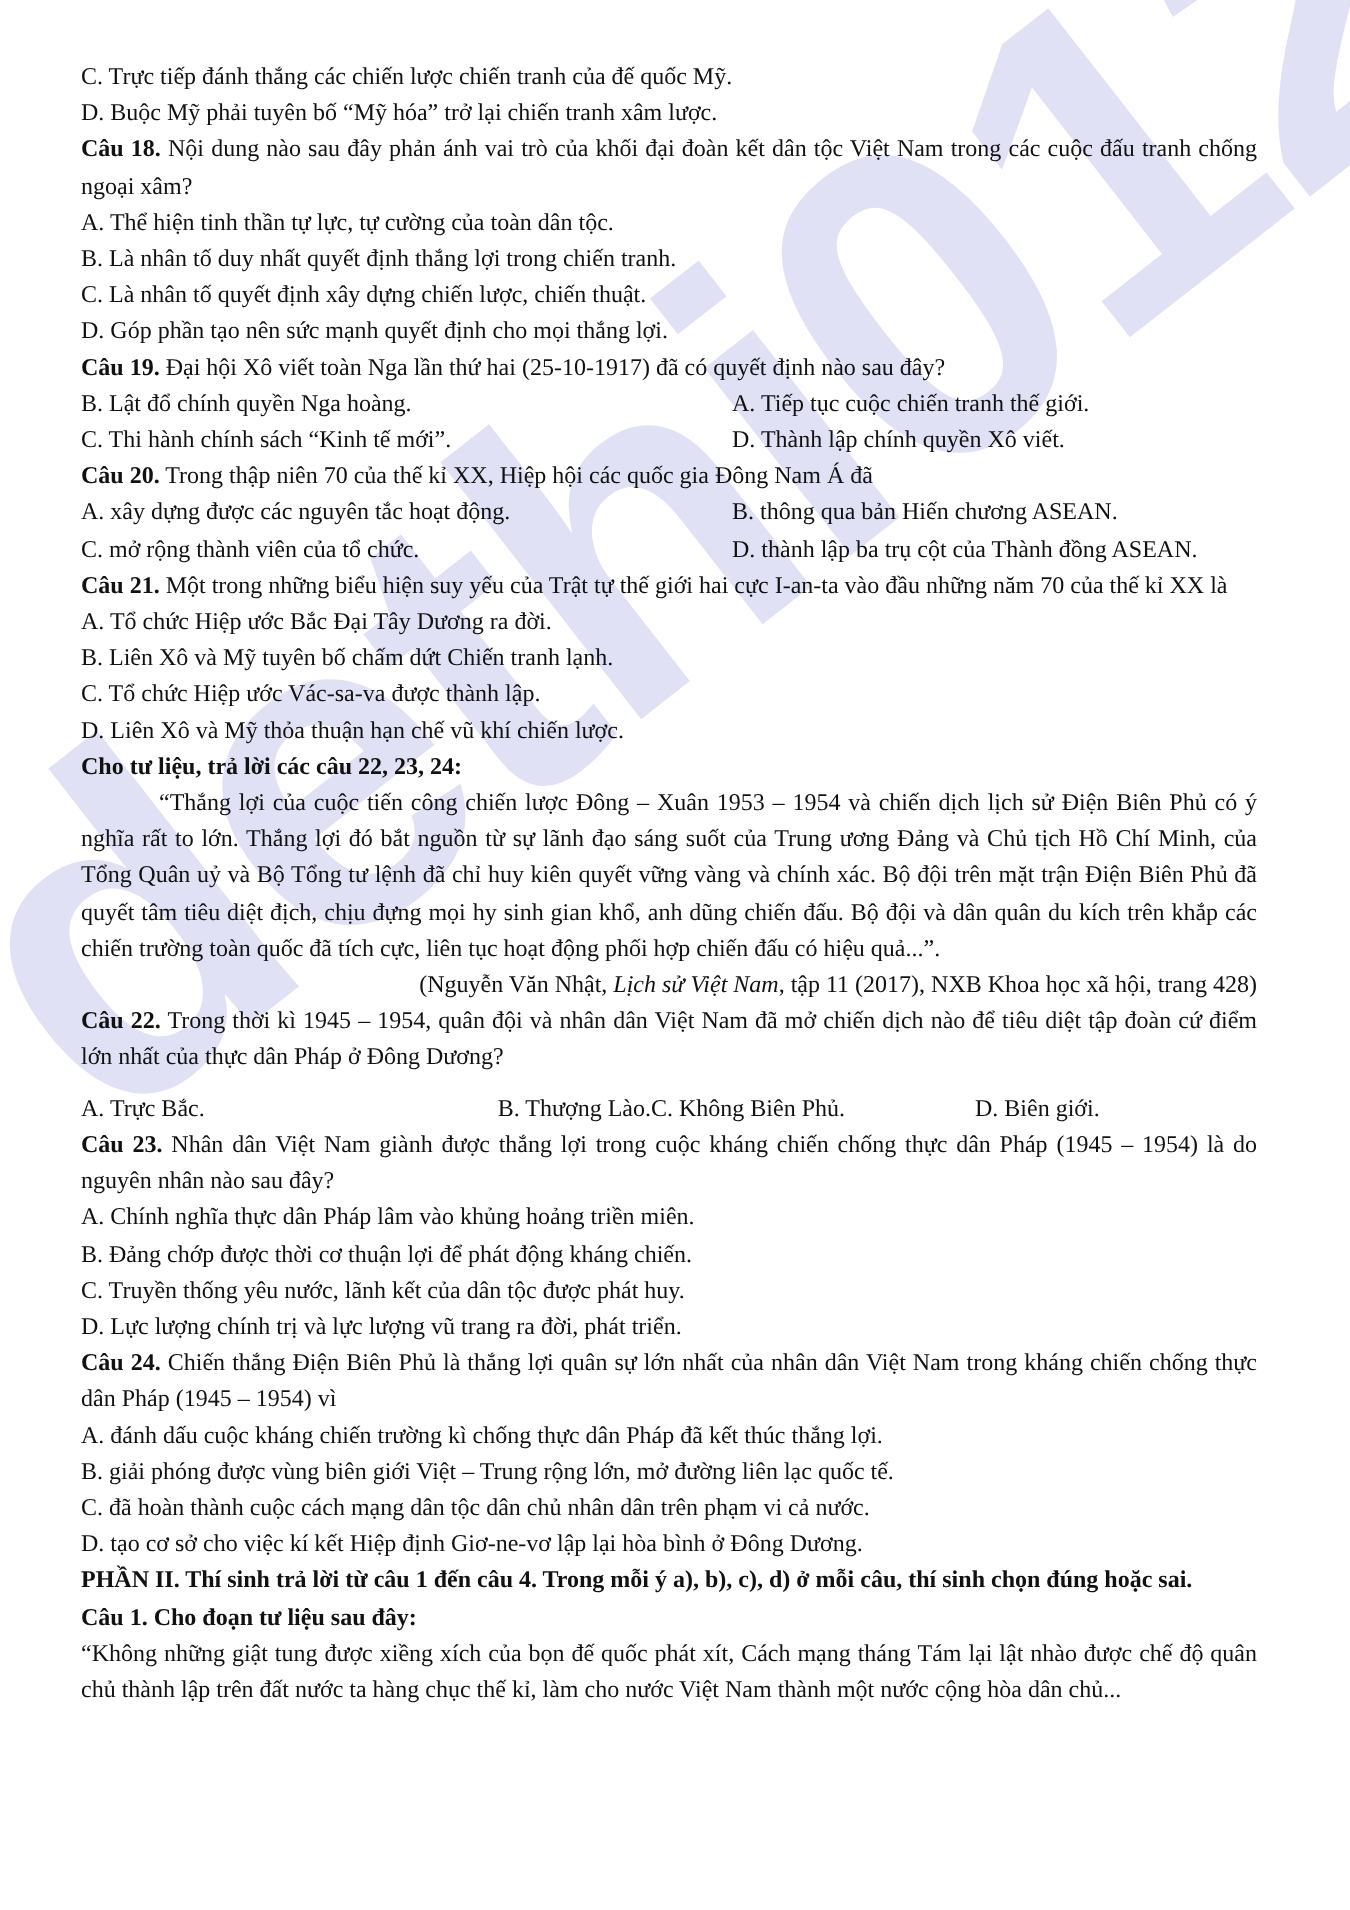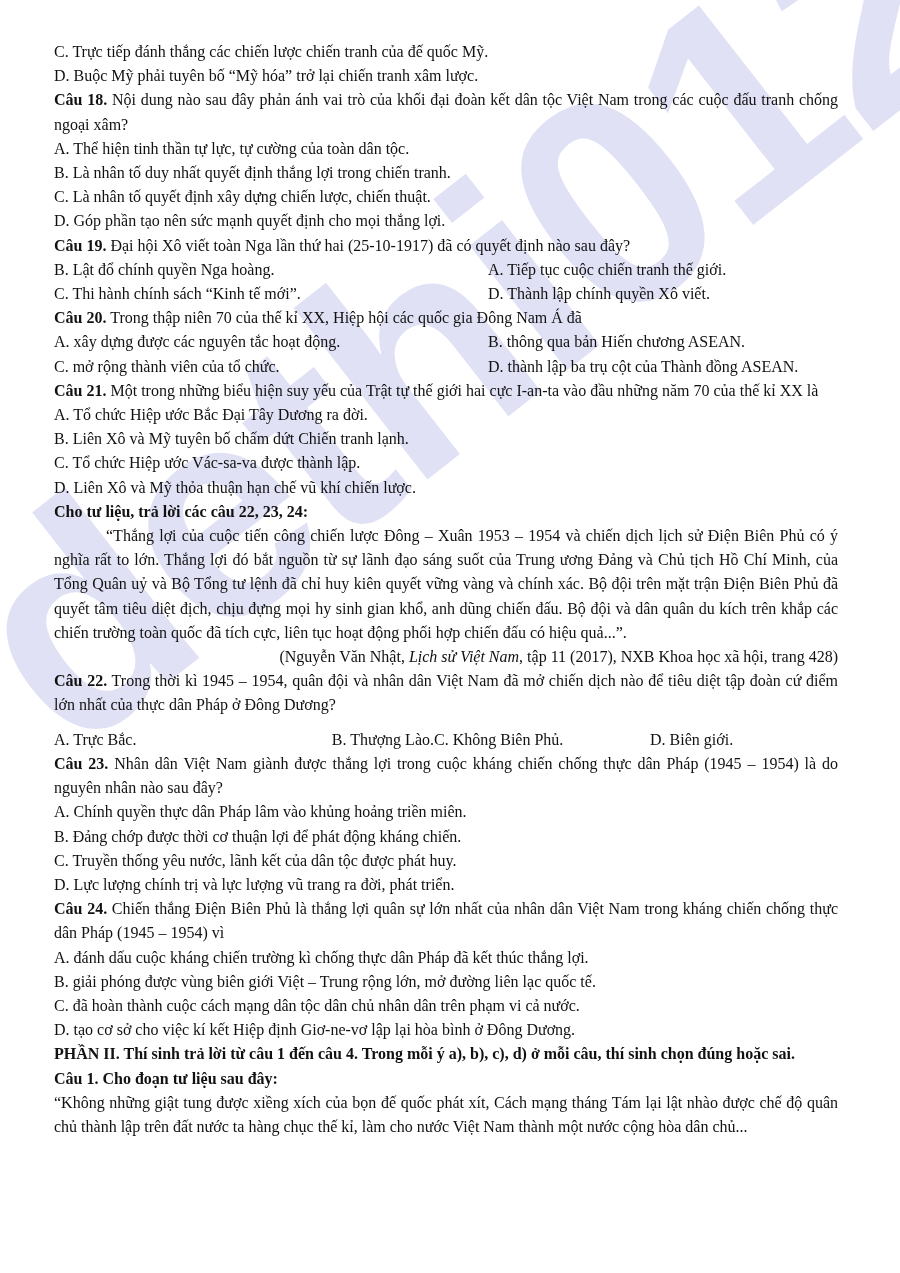--- a/index.html
+++ b/index.html
@@ -93,21 +93,21 @@
 
   <p class="line q"><b>Câu 22.</b><span> Trong thời kì 1945 – 1954, quân đội và nhân dân Việt Nam đã mở chiến dịch nào để tiêu diệt tập đoàn cứ điểm lớn nhất của thực dân Pháp ở Đông Dương?</span></p>
   <div class="line four-col">
     <span>A. Trực Bắc.</span>
     <span>B. Thượng Lào.</span>
     <span>C. Không Biên Phủ.</span>
     <span>D. Biên giới.</span>
   </div>
 
   <p class="line q"><b>Câu 23.</b><span> Nhân dân Việt Nam giành được thắng lợi trong cuộc kháng chiến chống thực dân Pháp (1945 – 1954) là do nguyên nhân nào sau đây?</span></p>
-  <p class="line">A. Chính quyền thực dân Pháp lâm vào khủng hoảng triền miên.</p>
+  <p class="line">A. Chính nghĩa thực dân Pháp lâm vào khủng hoảng triền miên.</p>
   <p class="line">B. Đảng chớp được thời cơ thuận lợi để phát động kháng chiến.</p>
   <p class="line">C. Truyền thống yêu nước, lãnh kết của dân tộc được phát huy.</p>
   <p class="line">D. Lực lượng chính trị và lực lượng vũ trang ra đời, phát triển.</p>
 
   <p class="line q"><b>Câu 24.</b><span> Chiến thắng Điện Biên Phủ là thắng lợi quân sự lớn nhất của nhân dân Việt Nam trong kháng chiến chống thực dân Pháp (1945 – 1954) vì</span></p>
   <p class="line">A. đánh dấu cuộc kháng chiến trường kì chống thực dân Pháp đã kết thúc thắng lợi.</p>
   <p class="line">B. giải phóng được vùng biên giới Việt – Trung rộng lớn, mở đường liên lạc quốc tế.</p>
   <p class="line">C. đã hoàn thành cuộc cách mạng dân tộc dân chủ nhân dân trên phạm vi cả nước.</p>
   <p class="line">D. tạo cơ sở cho việc kí kết Hiệp định Giơ-ne-vơ lập lại hòa bình ở Đông Dương.</p>
 

